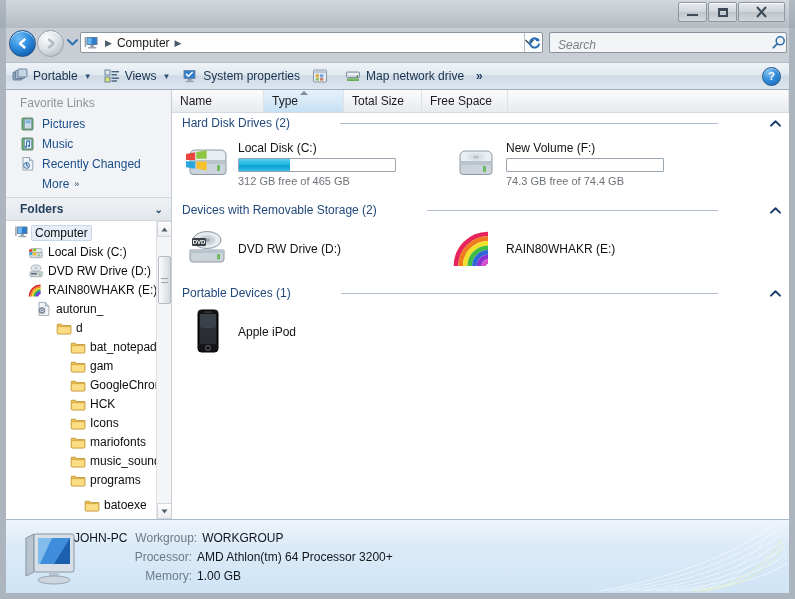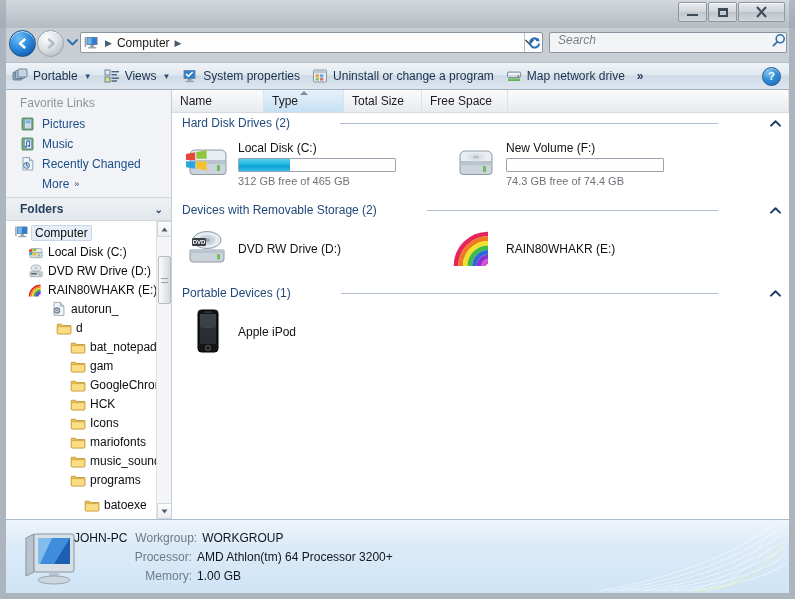--- a/index.html
+++ b/index.html
@@ -139,21 +139,21 @@
     border-left: 1px solid #b8c0c8;
   }
   #searchbox {
     position: absolute;
     left: 549px; top: 4px;
     width: 238px; height: 21px;
     background: #f3f4f5;
     border: 1px solid #8a949e;
     border-radius: 2px;
     box-sizing: border-box;
-    display: flex; align-items: flex-start;
+    display: flex; align-items: flex-end;
   }
   #searchtext {
     color: #7a7f85;
     font-style: italic;
     font-size: 12px;
     padding-left: 8px;
   }
   #searchicon {
     margin-left: auto;
     padding-right: 6px;
@@ -619,21 +619,20 @@
       <span class="tbicon">
         <svg width="16" height="16" viewBox="0 0 16 16">
           <rect x="1.5" y="2" width="13" height="12" rx="1" fill="#e9eef3" stroke="#7c8c9b" stroke-width="0.9"></rect>
           <rect x="2.4" y="2.9" width="11.2" height="2.4" fill="#b9c8d6"></rect>
           <rect x="3.6" y="6.4" width="3.4" height="3" fill="#e0a83c"></rect>
           <rect x="8" y="6.4" width="3.4" height="3" fill="#6aa5d8"></rect>
           <rect x="3.6" y="10" width="3.4" height="2.6" fill="#8fc06a"></rect>
           <rect x="8" y="10" width="3.4" height="2.6" fill="#d07b6a"></rect>
         </svg>
       </span>
-      <span>Uninstall or change a program</span>
     </div>
 
     <div class="tbitem">
       <span class="tbicon">
         <svg width="16" height="16" viewBox="0 0 16 16">
           <rect x="1.5" y="4" width="13" height="5.5" rx="1" fill="#cfd8e0" stroke="#6e7c8a" stroke-width="0.8"></rect>
           <rect x="2.5" y="5" width="11" height="2" fill="#eef2f6"></rect>
           <circle cx="12.4" cy="8.2" r="0.9" fill="#4a8f3c"></circle>
           <rect x="2.2" y="10.5" width="11.6" height="2.6" rx="0.6" fill="#4e9c3f"></rect>
           <rect x="3" y="11.1" width="10" height="1.4" fill="#7cc36a"></rect>
@@ -745,21 +744,21 @@
               <span class="ticon"><svg width="16" height="16" viewBox="0 0 16 16">
                   <path d="M1.6 14.4 A11 11 0 0 1 12.6 3.4" stroke="#e02b2b" stroke-width="1.7" fill="none"></path>
                   <path d="M3.2 14.4 A9.4 9.4 0 0 1 12.6 5" stroke="#f08a20" stroke-width="1.7" fill="none"></path>
                   <path d="M4.8 14.4 A7.8 7.8 0 0 1 12.6 6.6" stroke="#f2d524" stroke-width="1.7" fill="none"></path>
                   <path d="M6.4 14.4 A6.2 6.2 0 0 1 12.6 8.2" stroke="#3fae43" stroke-width="1.7" fill="none"></path>
                   <path d="M8 14.4 A4.6 4.6 0 0 1 12.6 9.8" stroke="#2b62d0" stroke-width="1.7" fill="none"></path>
                   <path d="M9.6 14.4 A3 3 0 0 1 12.6 11.4" stroke="#8c2bd0" stroke-width="1.7" fill="none"></path>
                 </svg></span>
               <span class="tlabel">RAIN80WHAKR (E:)</span>
             </div>
-            <div class="treeitem" style="padding-left: 45px;">
+            <div class="treeitem" style="padding-left: 30px;">
               <span class="ticon"><svg width="16" height="16" viewBox="0 0 16 16">
                   <path d="M3 1.4 h6.3 L12.9 5 V14.4 H3 Z" fill="#f2f5f8" stroke="#8d99a4" stroke-width="0.8"></path>
                   <path d="M9.3 1.4 V5 H12.9" fill="#ccd7e1" stroke="#8d99a4" stroke-width="0.8"></path>
                   <circle cx="6" cy="9.4" r="2.5" fill="none" stroke="#78879a" stroke-width="1.5"></circle>
                   <circle cx="6" cy="9.4" r="0.9" fill="#5b6a7c"></circle>
                 </svg></span>
               <span class="tlabel">autorun_</span>
             </div>
             <div class="treeitem" style="padding-left: 50px;">
               <span class="ticon"><svg width="16" height="16" viewBox="0 0 16 16">

